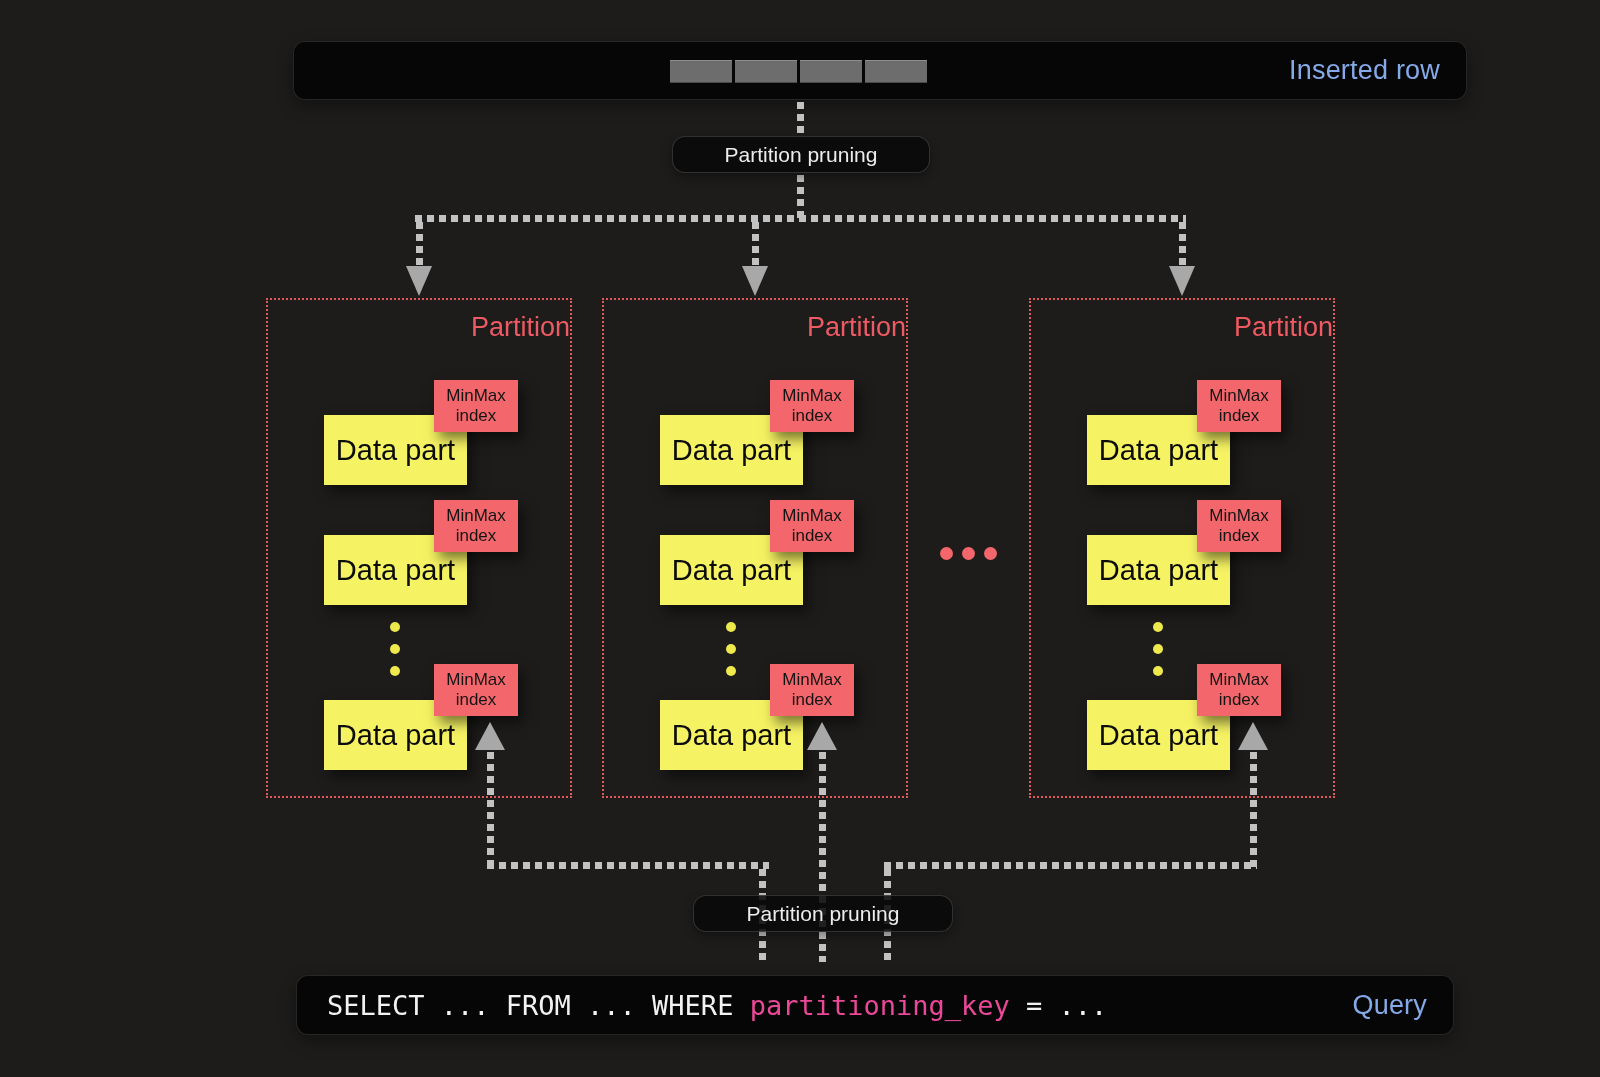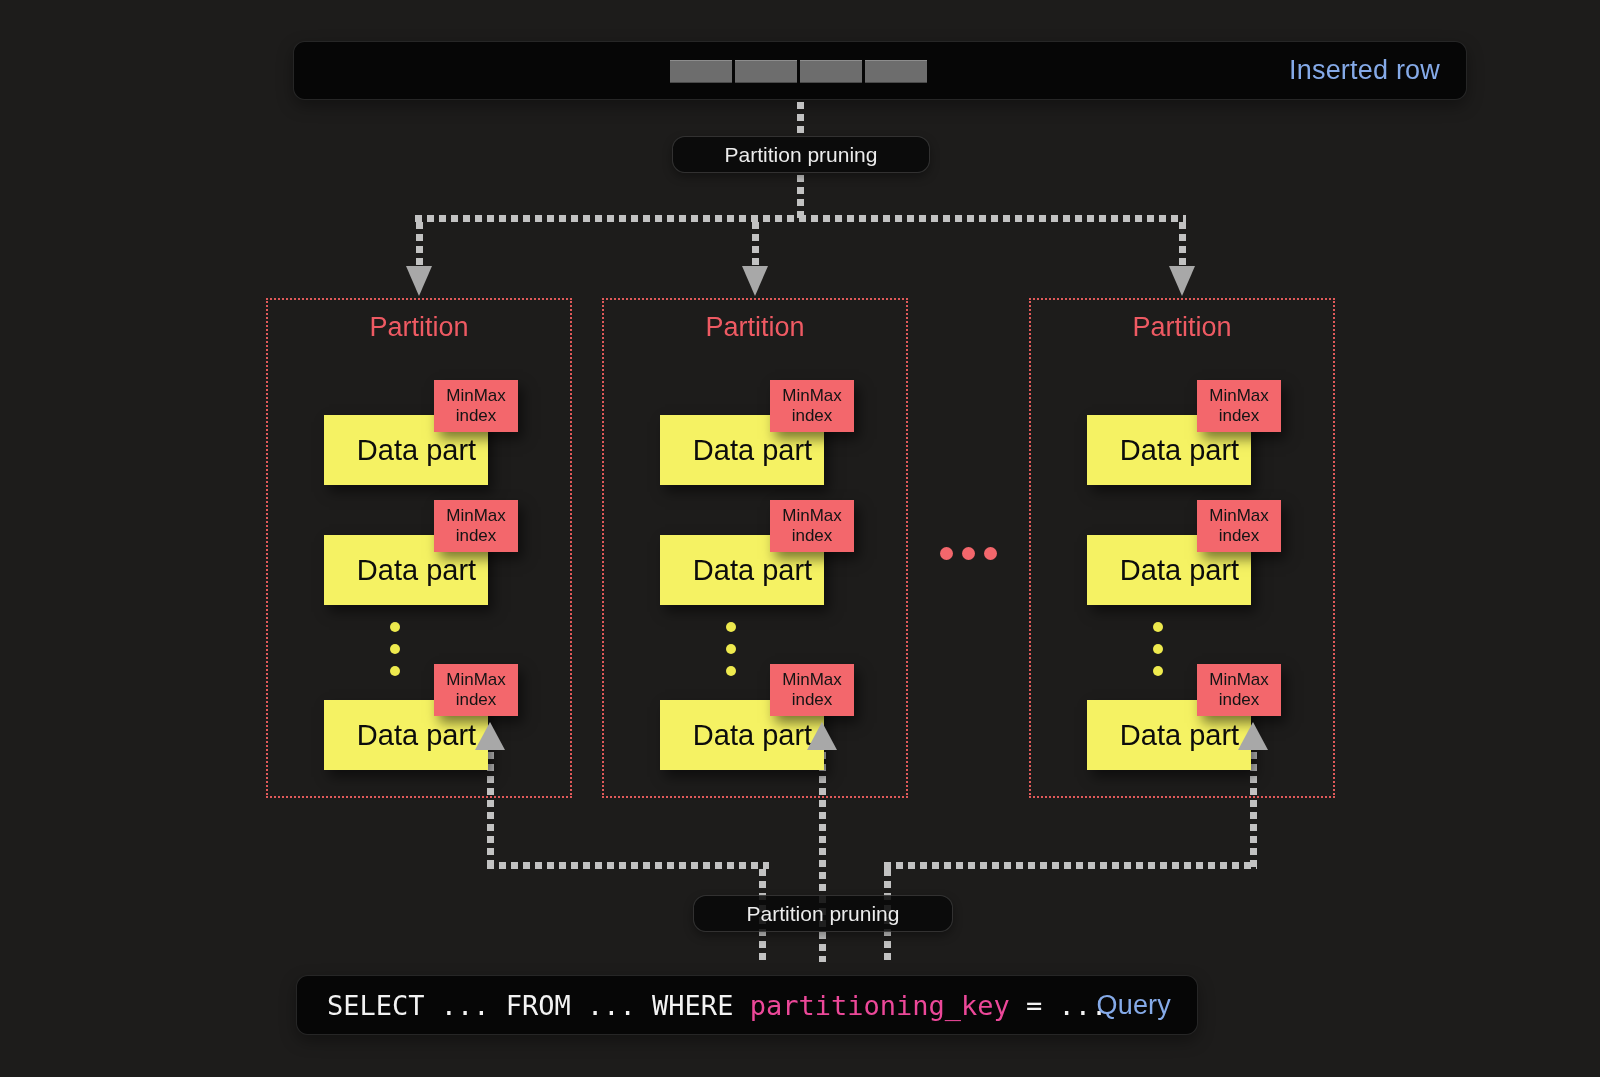--- a/index.html
+++ b/index.html
@@ -62,27 +62,27 @@
     border-bottom:28px solid #a8a8a8;
   }
 
   
   .partition {
     position:absolute; top:298px; width:306px; height:500px;
     border:2px dotted #e05a5a; box-sizing:border-box; z-index:2;
   }
   .partition-title {
     position:absolute; top:12px; left:0; width:100%;
-    text-align:center; color:#ee5a63; font-size:27px;
+    text-align:right; color:#ee5a63; font-size:27px;
   }
   .datapart {
     position:absolute; left:56px; width:143px; height:70px;
     background:#f5f263; color:#0c0c0c; font-size:29px;
     display:flex; align-items:center; justify-content:center;
-    box-shadow:5px 7px 12px rgba(0,0,0,0.5); z-index:3;padding-left:21px;
+    box-shadow:5px 7px 12px rgba(0,0,0,0.5); z-index:3;
   }
   .badge {
     position:absolute; left:166px; width:84px; height:52px;
     background:#f3676c; color:#141414; font-size:17px; line-height:1.2;
     display:flex; align-items:center; justify-content:center; text-align:center;
     box-shadow:5px 7px 12px rgba(0,0,0,0.5); z-index:4;
   }
   .vdot { position:absolute; left:122px; width:10px; height:10px; border-radius:50%; background:#eeea4e; }
   .red-dot { position:absolute; width:13px; height:13px; border-radius:50%; background:#f3676c; z-index:2; }
 
@@ -173,18 +173,18 @@
   <div class="dash-v" style="left:1250px; top:752px; height:117px;"></div>
 
   <div class="dash-h" style="left:487px; top:862px; width:282px;"></div>
   <div class="dash-h" style="left:884px; top:862px; width:373px;"></div>
 
   <div class="dash-v" style="left:759px; top:869px; height:93px;"></div>
   <div class="dash-v" style="left:884px; top:869px; height:93px;"></div>
 
   <div class="pill" style="left:693px; top:895px; width:260px; height:37px;">Partition pruning</div>
 
-  <div class="panel" style="left:296px; top:975px; width:902px; height:60px;">
+  <div class="panel" style="left:296px; top:975px; width:1158px; height:60px;">
     <div class="sql"><span>SELECT ... FROM ... WHERE </span><span class="key">partitioning_key</span><span> = ...</span></div>
     <div class="panel-label">Query</div>
   </div>
 
 </div>
 
 </body></html>

